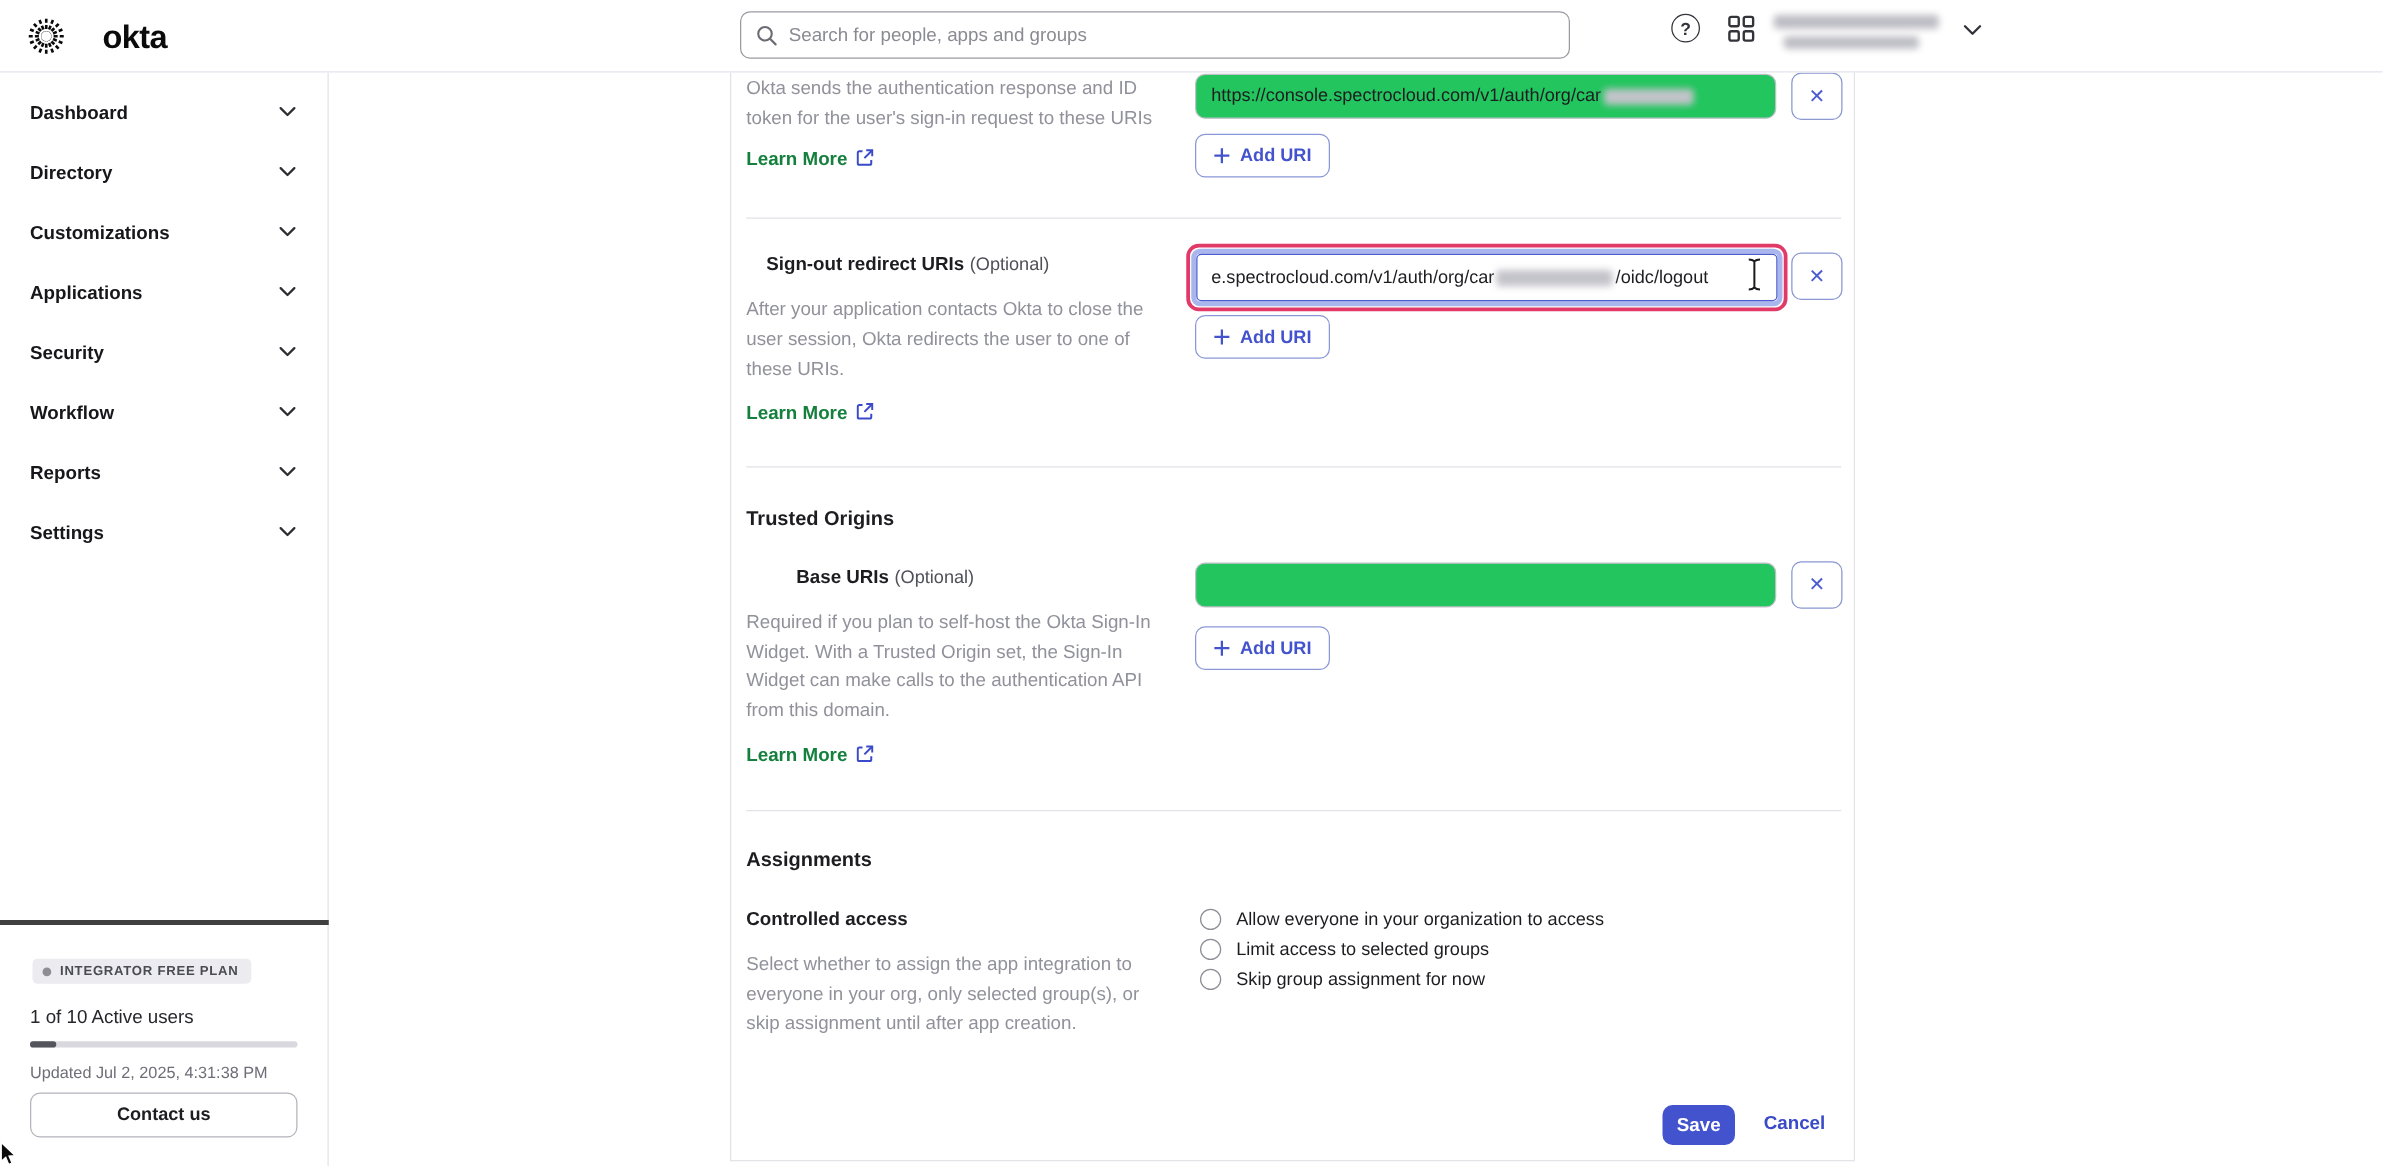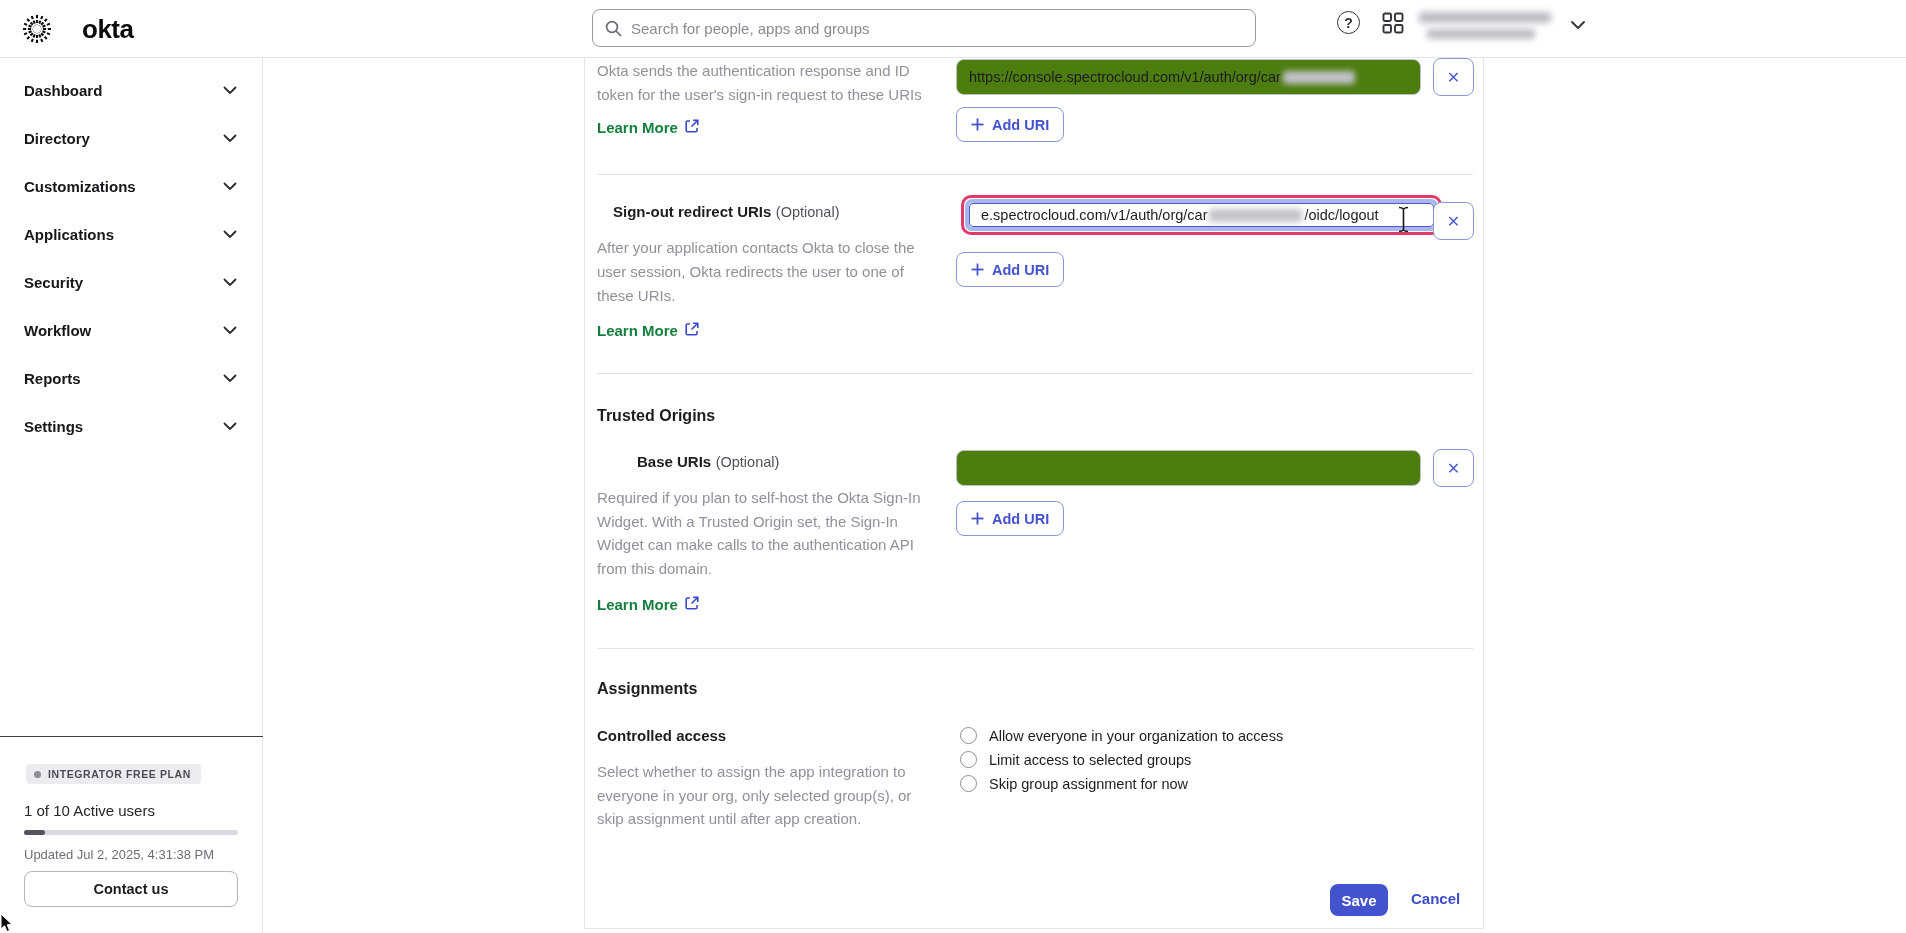--- a/index.html
+++ b/index.html
@@ -28,21 +28,21 @@
   #account-chevron { position:absolute; left:1570px; top:16px; color:#33333a; cursor:pointer; }
 
   
   #sidebar { position:absolute; left:0; top:58px; width:263px; height:875px; background:#fff;
     border-right:1px solid #e3e3e8; }
   .nav-item { position:absolute; left:0; width:263px; height:48px; display:flex; align-items:center;
     justify-content:space-between; padding:0 26px 0 24px; cursor:pointer; }
   .nav-label { font-size:15px; font-weight:700; color:#16161b; }
   .nav-chev { color:#2c2c33; }
   #sidebar-footer { position:absolute; left:0; top:678px; width:263px; height:179px;
-    border-top:1px solid #404040; }
+    border-top:4px solid #404040; }
   #plan-badge { position:absolute; left:26px; top:27px; height:20px; background:#ececf0;
     border-radius:4px; display:flex; align-items:center; gap:7px; padding:0 10px 0 8px; }
   #plan-dot { width:7px; height:7px; border-radius:50%; background:#8d8d93; }
   #plan-badge span { font-size:10.5px; font-weight:700; letter-spacing:0.6px; color:#4b4b53; }
   #active-users { position:absolute; left:24px; top:65px; font-size:15px; color:#26262c; }
   #progress-track { position:absolute; left:24px; top:93px; width:214px; height:5px;
     background:#d8d8de; border-radius:3px; }
   #progress-fill { width:10%; height:5px; background:#54545c; border-radius:3px; }
   #updated-text { position:absolute; left:24px; top:110px; font-size:13px; color:#6e6e78; }
   #contact-btn { position:absolute; left:24px; top:134px; width:214px; height:36px; background:#fff;
@@ -51,35 +51,35 @@
 
   
   #main { position:absolute; left:584px; top:58px; width:900px; height:871px; background:#fff;
     border-left:1px solid #e3e3e8; border-right:1px solid #e3e3e8; border-bottom:1px solid #e3e3e8; }
   .desc { color:#91919b; font-size:15px; line-height:23.5px; width:347px; }
   .field-label { font-size:15px; font-weight:700; color:#1d1d21; }
   .optional { font-size:14.5px; font-weight:400; color:#50505a; }
   .section-heading { font-size:16px; font-weight:700; color:#1d1d21; }
   .learn-more { display:inline-flex; gap:7px; color:#15803d; font-size:15px;
     font-weight:700; cursor:pointer; text-decoration:none; }
-  .uri-input { background:#4d7c0f; border:1px solid #bfbfc7; border-radius:8px; height:36px;
+  .uri-input { background:#22c55e; border:1px solid #bfbfc7; border-radius:8px; height:36px;
     display:flex; align-items:center; padding:11px 12px; font-size:14.5px; color:#1d1d21;
     overflow:hidden; white-space:nowrap; }
   .x-btn { width:41px; height:38px; border:1px solid #8a97d1; border-radius:8px; background:#fff;
     color:#4c5ccf; display:flex; align-items:center; justify-content:center; font-size:16px;
     cursor:pointer; }
   .add-uri-btn { height:35px; border:1px solid #8a97d8; border-radius:8px; background:#fff;
     display:inline-flex; align-items:center; gap:8px; padding:0 14px; cursor:pointer;
     color:#4353cd; font-size:14.5px; font-weight:700; }
   .divider { position:absolute; left:12px; width:876px; height:1px; background:#e2e2e8; }
   .mask { background:#c3c3ca; filter:blur(3px); border-radius:3px; height:13px; display:inline-block; }
 
   
-  #redbox { position:absolute; left:364px; top:137px; width:481px; height:40px;
-    border:3px solid #e23a68; border-radius:10px; padding:1px;margin-left:12px; }
+  #redbox { position:absolute; left:364px; top:137px; width:481px; height:54px;
+    border:3px solid #e23a68; border-radius:10px; padding:1px; }
   #focus-ring { width:100%; height:100%; border:4px solid #a9b6ee; border-radius:7px; }
   #focused-input { width:100%; height:100%; border:1px solid #4c5ccf; border-radius:4px;
     background:#fff; display:flex; align-items:center; padding:0 11px; font-size:14.5px;
     white-space:nowrap; overflow:hidden; }
 
   
   .radio-row { position:absolute; left:375px; display:flex; align-items:center; gap:12px;
     cursor:pointer; }
   .radio-circle { width:17px; height:17px; border:1.5px solid #8d8d95; border-radius:50%;
     background:#fff; flex:0 0 auto; }

